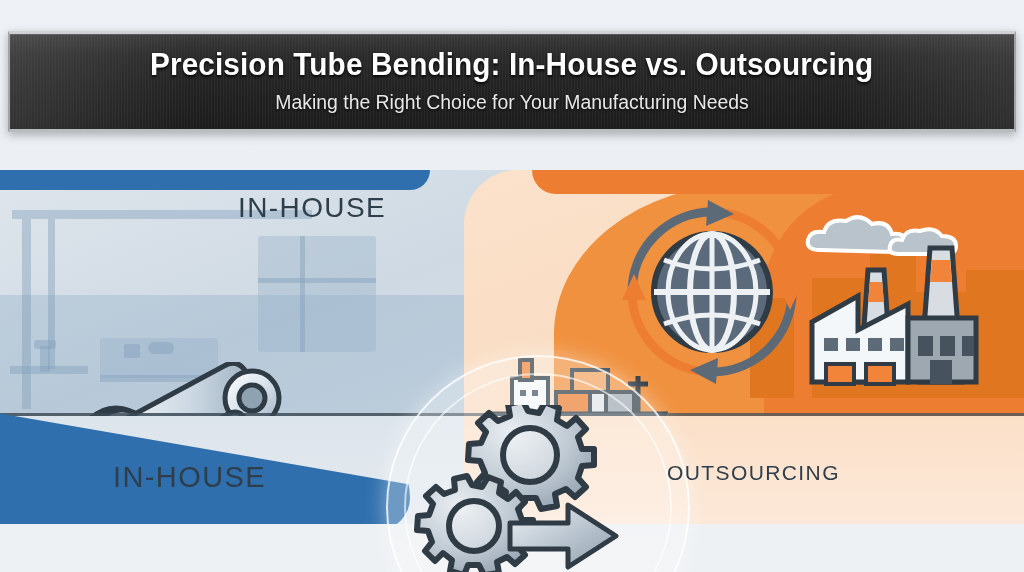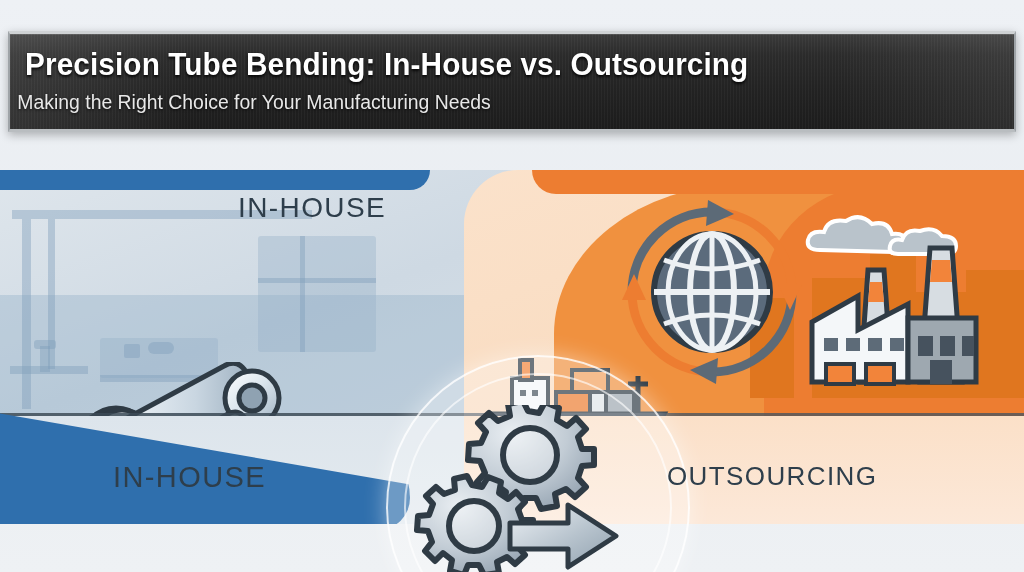--- a/index.html
+++ b/index.html
@@ -16,21 +16,21 @@
     background:
       linear-gradient(90deg,rgba(255,255,255,.10) 0%,rgba(255,255,255,0) 18%,rgba(255,255,255,0) 82%,rgba(255,255,255,.08) 100%),
       repeating-linear-gradient(90deg,rgba(255,255,255,.035) 0px,rgba(255,255,255,.035) 1px,rgba(0,0,0,0) 1px,rgba(0,0,0,0) 3px),
       linear-gradient(180deg,#3a3a3a 0%,#2b2b2b 22%,#232323 55%,#1c1c1c 100%);
     border-top:3px solid #cfd2d4;
     border-bottom:3px solid #b9bdc0;
     border-left:2px solid #9fa4a8;
     border-right:2px solid #9fa4a8;
     box-sizing:border-box;
     box-shadow:0 3px 9px rgba(0,0,0,.28), inset 0 1px 0 rgba(255,255,255,.12);
-    display:flex;flex-direction:column;align-items:flex-start;justify-content:center;
+    display:flex;flex-direction:column;align-items:center;justify-content:center;
   }
   .banner-title{
     color:#ffffff;font-size:31px;font-weight:bold;letter-spacing:.1px;
     line-height:1.05;white-space:nowrap;
     text-shadow:0 2px 3px rgba(0,0,0,.85), 0 0 1px rgba(0,0,0,.9);
     transform:scaleX(.96);
   }
   .banner-sub{
     color:#e8e8e8;font-size:20px;font-weight:normal;margin-top:9px;white-space:nowrap;
     text-shadow:0 1px 3px rgba(0,0,0,.8);
@@ -79,21 +79,21 @@
     border-top-left-radius:120px 110px;
   }
   .rp-floorline{position:absolute;left:0;bottom:108px;width:560px;height:3px;background:#4a5560;opacity:.8;}
   .rp-bottom{position:absolute;left:0;bottom:0;width:560px;height:108px;background:linear-gradient(180deg,#fbe0c8 0%,#fce8d8 100%);}
   .city{position:absolute;background:#e0761f;}
 
   
   .lbl{position:absolute;font-weight:normal;color:#2e3e4b;letter-spacing:1.4px;white-space:nowrap;}
   .lbl-inhouse-top{left:238px;top:192px;font-size:28px;}
   .lbl-inhouse-bot{left:113px;top:461px;font-size:29px;}
-  .lbl-outsourcing{left:667px;top:461px;font-size:26px;}
+  .lbl-outsourcing{left:667px;top:461px;font-size:21px;}
 
   
   .center-circle{
     position:absolute;left:386px;top:185px;width:300px;height:300px;border-radius:50%;
     background:rgba(255,255,255,.30);
     border:2px solid rgba(255,255,255,.78);
     box-shadow:0 0 22px rgba(255,255,255,.45);
   }
   .center-circle2{
     position:absolute;left:404px;top:203px;width:264px;height:264px;border-radius:50%;

